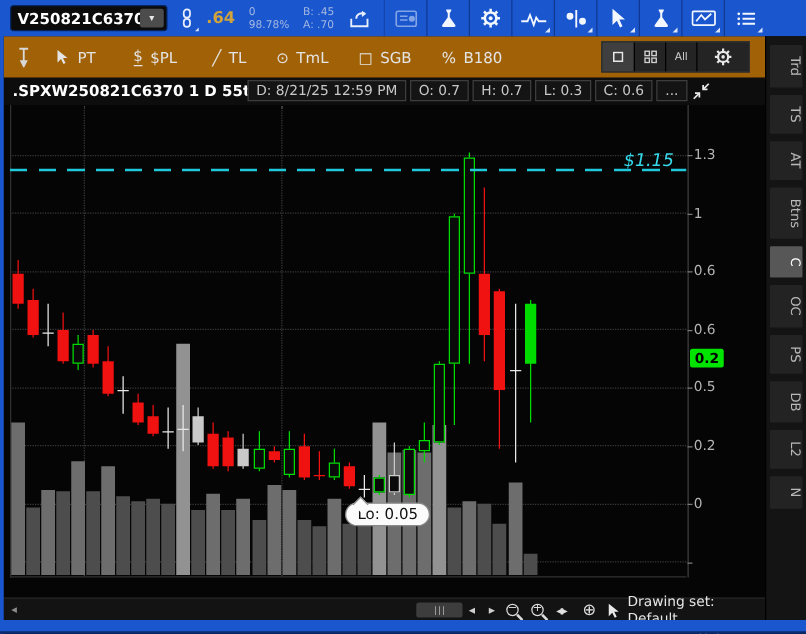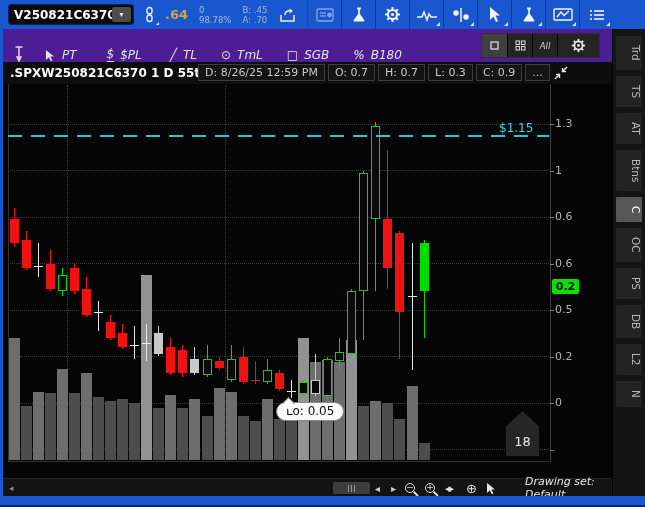--- a/index.html
+++ b/index.html
@@ -18,21 +18,21 @@
   .tb-icon { position:relative; display:flex; align-items:center; justify-content:center; color:#e8eefb; }
   .tb-num { color:#d1a33c; font-weight:bold; font-size:13px; margin-left:9px; }
   .tb-stack { margin-left:11px; display:flex; flex-direction:column; justify-content:center; font-size:8.5px; line-height:10px; color:#a3b6e0; }
   .tb-cell { width:34px; height:29px; display:flex; align-items:center; justify-content:center; border-left:1px solid rgba(5,20,70,.45); position:relative; }
   .has-corner::after { content:""; position:absolute; right:3px; bottom:3px; width:0; height:0; border-left:4px solid transparent; border-bottom:4px solid #dbe5f8; }
   .corner-mini { position:relative; }
   .corner-mini::after { content:""; position:absolute; right:-3px; bottom:-2px; width:0; height:0; border-left:3px solid transparent; border-bottom:3px solid #dbe5f8; }
   .dim { opacity:.55; }
 
   
-  .toolbar2 { position:absolute; left:3px; top:29px; width:609px; height:33px; background:#4c1d95; display:flex; align-items:flex-end; z-index:4;font-style:italic; }
+  .toolbar2 { position:absolute; left:3px; top:29px; width:609px; height:33px; background:#a16207; display:flex; align-items:center; z-index:4; }
   .t2-item { display:flex; align-items:center; color:#e4e4e4; font-size:12px; gap:6px; }
   .t2-icon { color:#e4e4e4; font-size:12px; }
   .dollar-u { border-bottom:1px solid #e4e4e4; padding-bottom:0; font-size:12px; }
   .t2-right { position:absolute; right:12px; top:4px; height:25px; display:flex; border:1px solid #303030; background:#242424; }
   .t2-btn { width:25px; display:flex; align-items:center; justify-content:center; border-left:1px solid #000; color:#cfcfcf; }
   .t2-btn:first-child { border-left:none; background:#3f3f3f; }
   .t2-btn.gear-btn { width:42px; }
   .all-text { font-size:8.5px; color:#cfcfcf; }
 
   
@@ -53,21 +53,21 @@
   .vgrid { position:absolute; top:85px; width:0; height:376px; border-left:1px dotted #3a3a3a; }
   .axis-sep { position:absolute; left:550px; top:84px; width:1px; height:378px; background:#3f3f3f; }
   .plot-left { position:absolute; left:8px; top:84px; width:1px; height:378px; background:#303030; }
   .plot-bottom { position:absolute; left:8px; top:461px; width:541px; height:1px; background:#333; }
   .vol-bar { position:absolute; }
   .wick { position:absolute; width:1px; }
   .body { position:absolute; }
   .doji-t { position:absolute; height:1px; }
   .alert-line { position:absolute; left:8px; width:541px; height:2px;
      background:repeating-linear-gradient(90deg,#1fc8da 0 14px, transparent 14px 23px); }
-  .alert-label { position:absolute; color:#35d8e8; font-size:12px; }
+  .alert-label { position:absolute; color:#35d8e8; font-size:14px;font-style:italic; }
   .ytick-line { position:absolute; left:550px; width:4px; height:1px; background:#7a7a7a; }
   .ytick-label { position:absolute; left:555px; color:#b4b4b4; font-size:11px; }
   .price-badge { position:absolute; left:552px; width:27px; height:15px; background:#00e400; color:#000; font-size:11px; font-weight:bold; border-radius:2px; display:flex; align-items:center; justify-content:center; }
   .tooltip { position:absolute; left:276px; top:402px; background:#fbfbfb; color:#111; border:1px solid #8a8a8a; border-radius:10px; padding:1px 9px 2px 9px; font-size:12px; white-space:nowrap; z-index:2; }
   .tooltip::before { content:""; position:absolute; left:7px; top:-4px; width:8px; height:8px; background:#fbfbfb; transform:rotate(45deg); border-left:1px solid #8a8a8a; border-top:1px solid #8a8a8a; }
   .badge-18 { position:absolute; left:506px; top:411px; width:33px; height:45px; background:#262626;
      clip-path:polygon(0 34%, 50% 0, 100% 34%, 100% 100%, 0 100%);
      color:#e8e8e8; font-size:13px; display:flex; align-items:flex-end; justify-content:center; padding-bottom:7px; }
 
   
@@ -225,21 +225,20 @@
       <div class="ytick-line" style="top: 310px;"></div>
       <div class="ytick-label" style="top: 303px;">0.5</div>
       <div class="ytick-line" style="top: 357px;"></div>
       <div class="ytick-label" style="top: 350px;">0.2</div>
       <div class="ytick-line" style="top: 403px;"></div>
       <div class="ytick-label" style="top: 396px;">0</div>
       <div class="ytick-line" style="top: 450px;"></div>
       <div class="ytick-label" style="top: 455px; margin-top: 46px;">-0.2</div>
       <div class="price-badge" style="top: 279px;">0.2</div>
       <div class="tooltip">Lo: 0.05</div>
-      <div class="badge-18">18</div>
     </div>
 
   <div class="frame-left"></div>
   <div class="frame-bottom"></div>
 
   <div class="top-toolbar">
     <div class="symbol-box">
       <span class="sym-text">V250821C6370</span>
       <span class="sym-drop">
           <span>▾</span>
@@ -425,25 +424,25 @@
       <div class="side-tab">OC</div>
       <div class="side-tab">PS</div>
       <div class="side-tab">DB</div>
       <div class="side-tab">L2</div>
       <div class="side-tab">N</div>
     </div>
 
   <div class="chart-header">
     <span class="chart-title">.SPXW250821C6370 1 D 55t</span>
     <span id="info-cells">
-        <span class="info-cell">D: 8/26/25 12:59 PM</span>
+        <span class="info-cell">D: 8/21/25 12:59 PM</span>
         <span class="info-cell">O: 0.7</span>
         <span class="info-cell">H: 0.7</span>
         <span class="info-cell">L: 0.3</span>
-        <span class="info-cell">C: 0.9</span>
+        <span class="info-cell">C: 0.6</span>
         <span class="info-cell">...</span>
       </span>
     <span class="collapse-btn">
       <svg width="16" height="16" viewBox="0 0 16 16">
           <g stroke="#e8e8e8" stroke-width="1.4" fill="none">
             <path d="M14 2 9.5 6.5"></path>
             <path d="M9.5 3v3.5H13" fill="none"></path>
             <path d="M2 14l4.5-4.5"></path>
             <path d="M6.5 13V9.5H3" fill="none"></path>
           </g>
@@ -465,18 +464,18 @@
     <span class="bb" style="left:422px;">
         <span class="mag">+</span>
       </span>
     <span class="bb" style="left:442px; font-size:11px; letter-spacing:-2px; color:#e0e0e0;">◂▸</span>
     <span class="bb" style="left:463px; font-size:13px; color:#e0e0e0;">⊕</span>
     <span class="bb" style="left:483px;">
       <svg width="11" height="13" viewBox="0 0 11 13">
           <path d="M1 1v10l2.8-2.8 2 4 1.6-.8-2-4H9z" fill="#e8e8e8"></path>
         </svg>
     </span>
-    <span class="bb" style="left:522px;font-style:italic;">
+    <span class="bb" style="left:499px;">
       <span class="drawing-set">Drawing set: Default</span>
     </span>
   </div>
 
 </div>
 
 </body></html>

